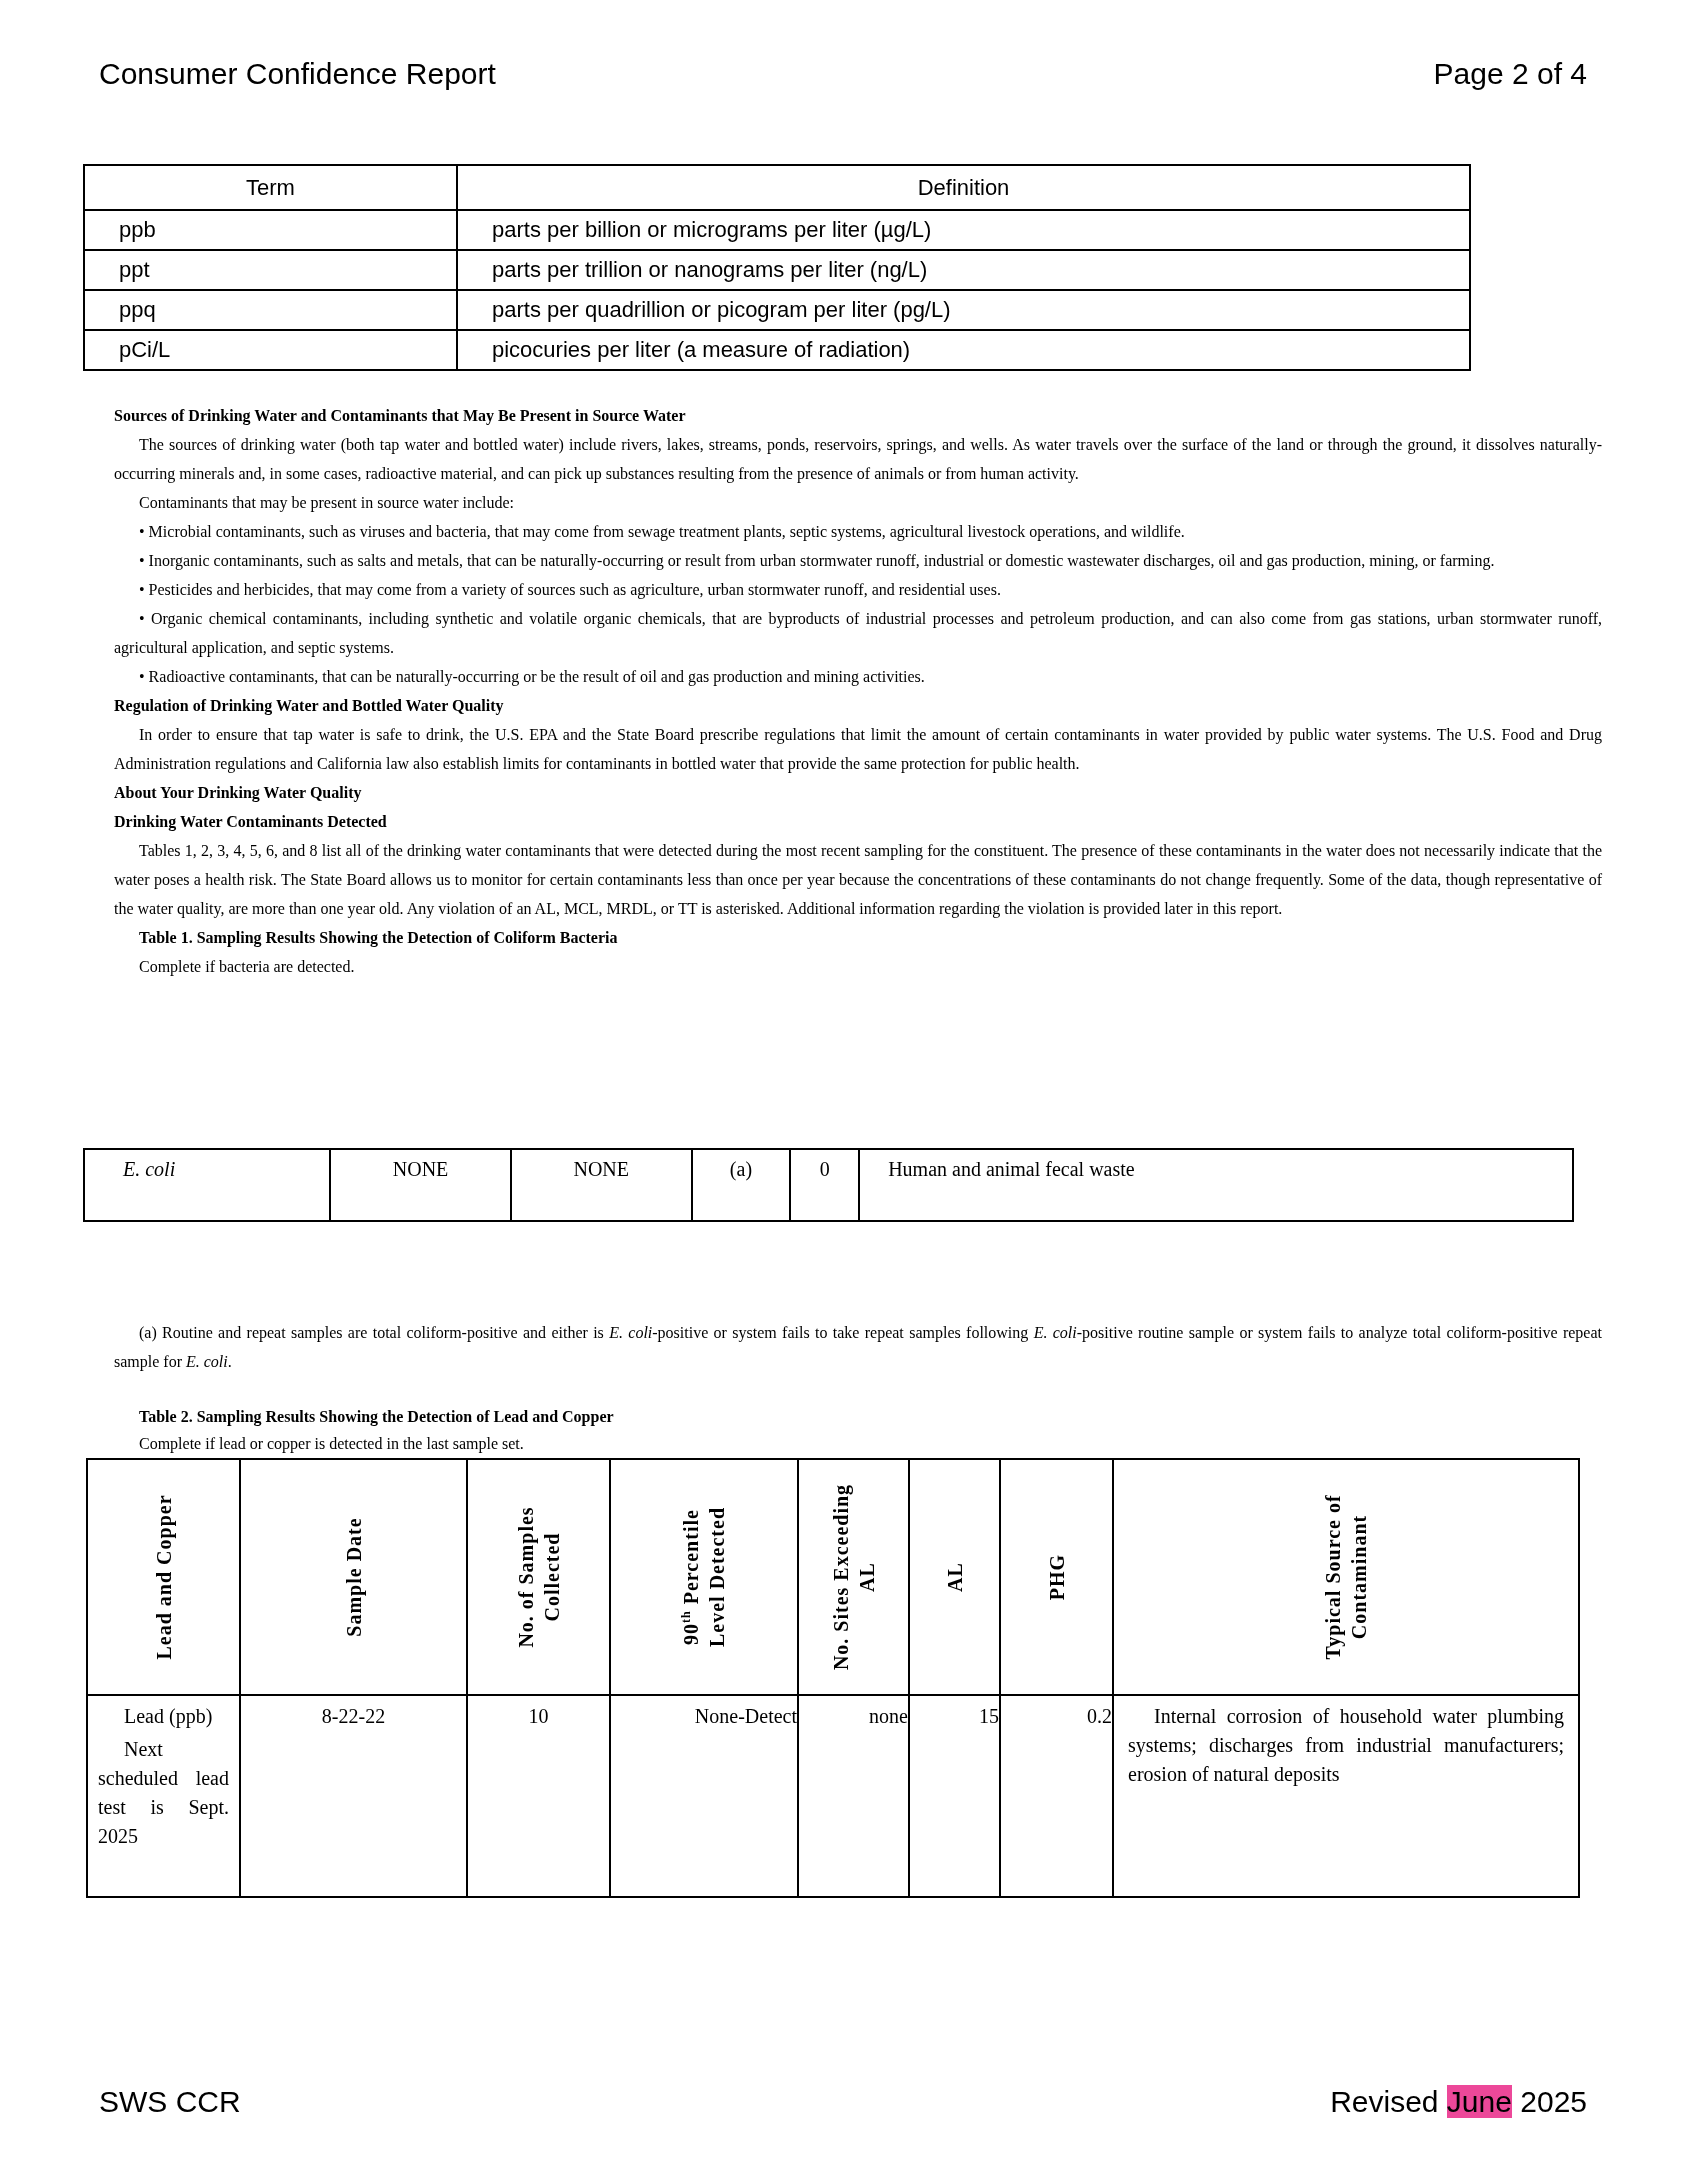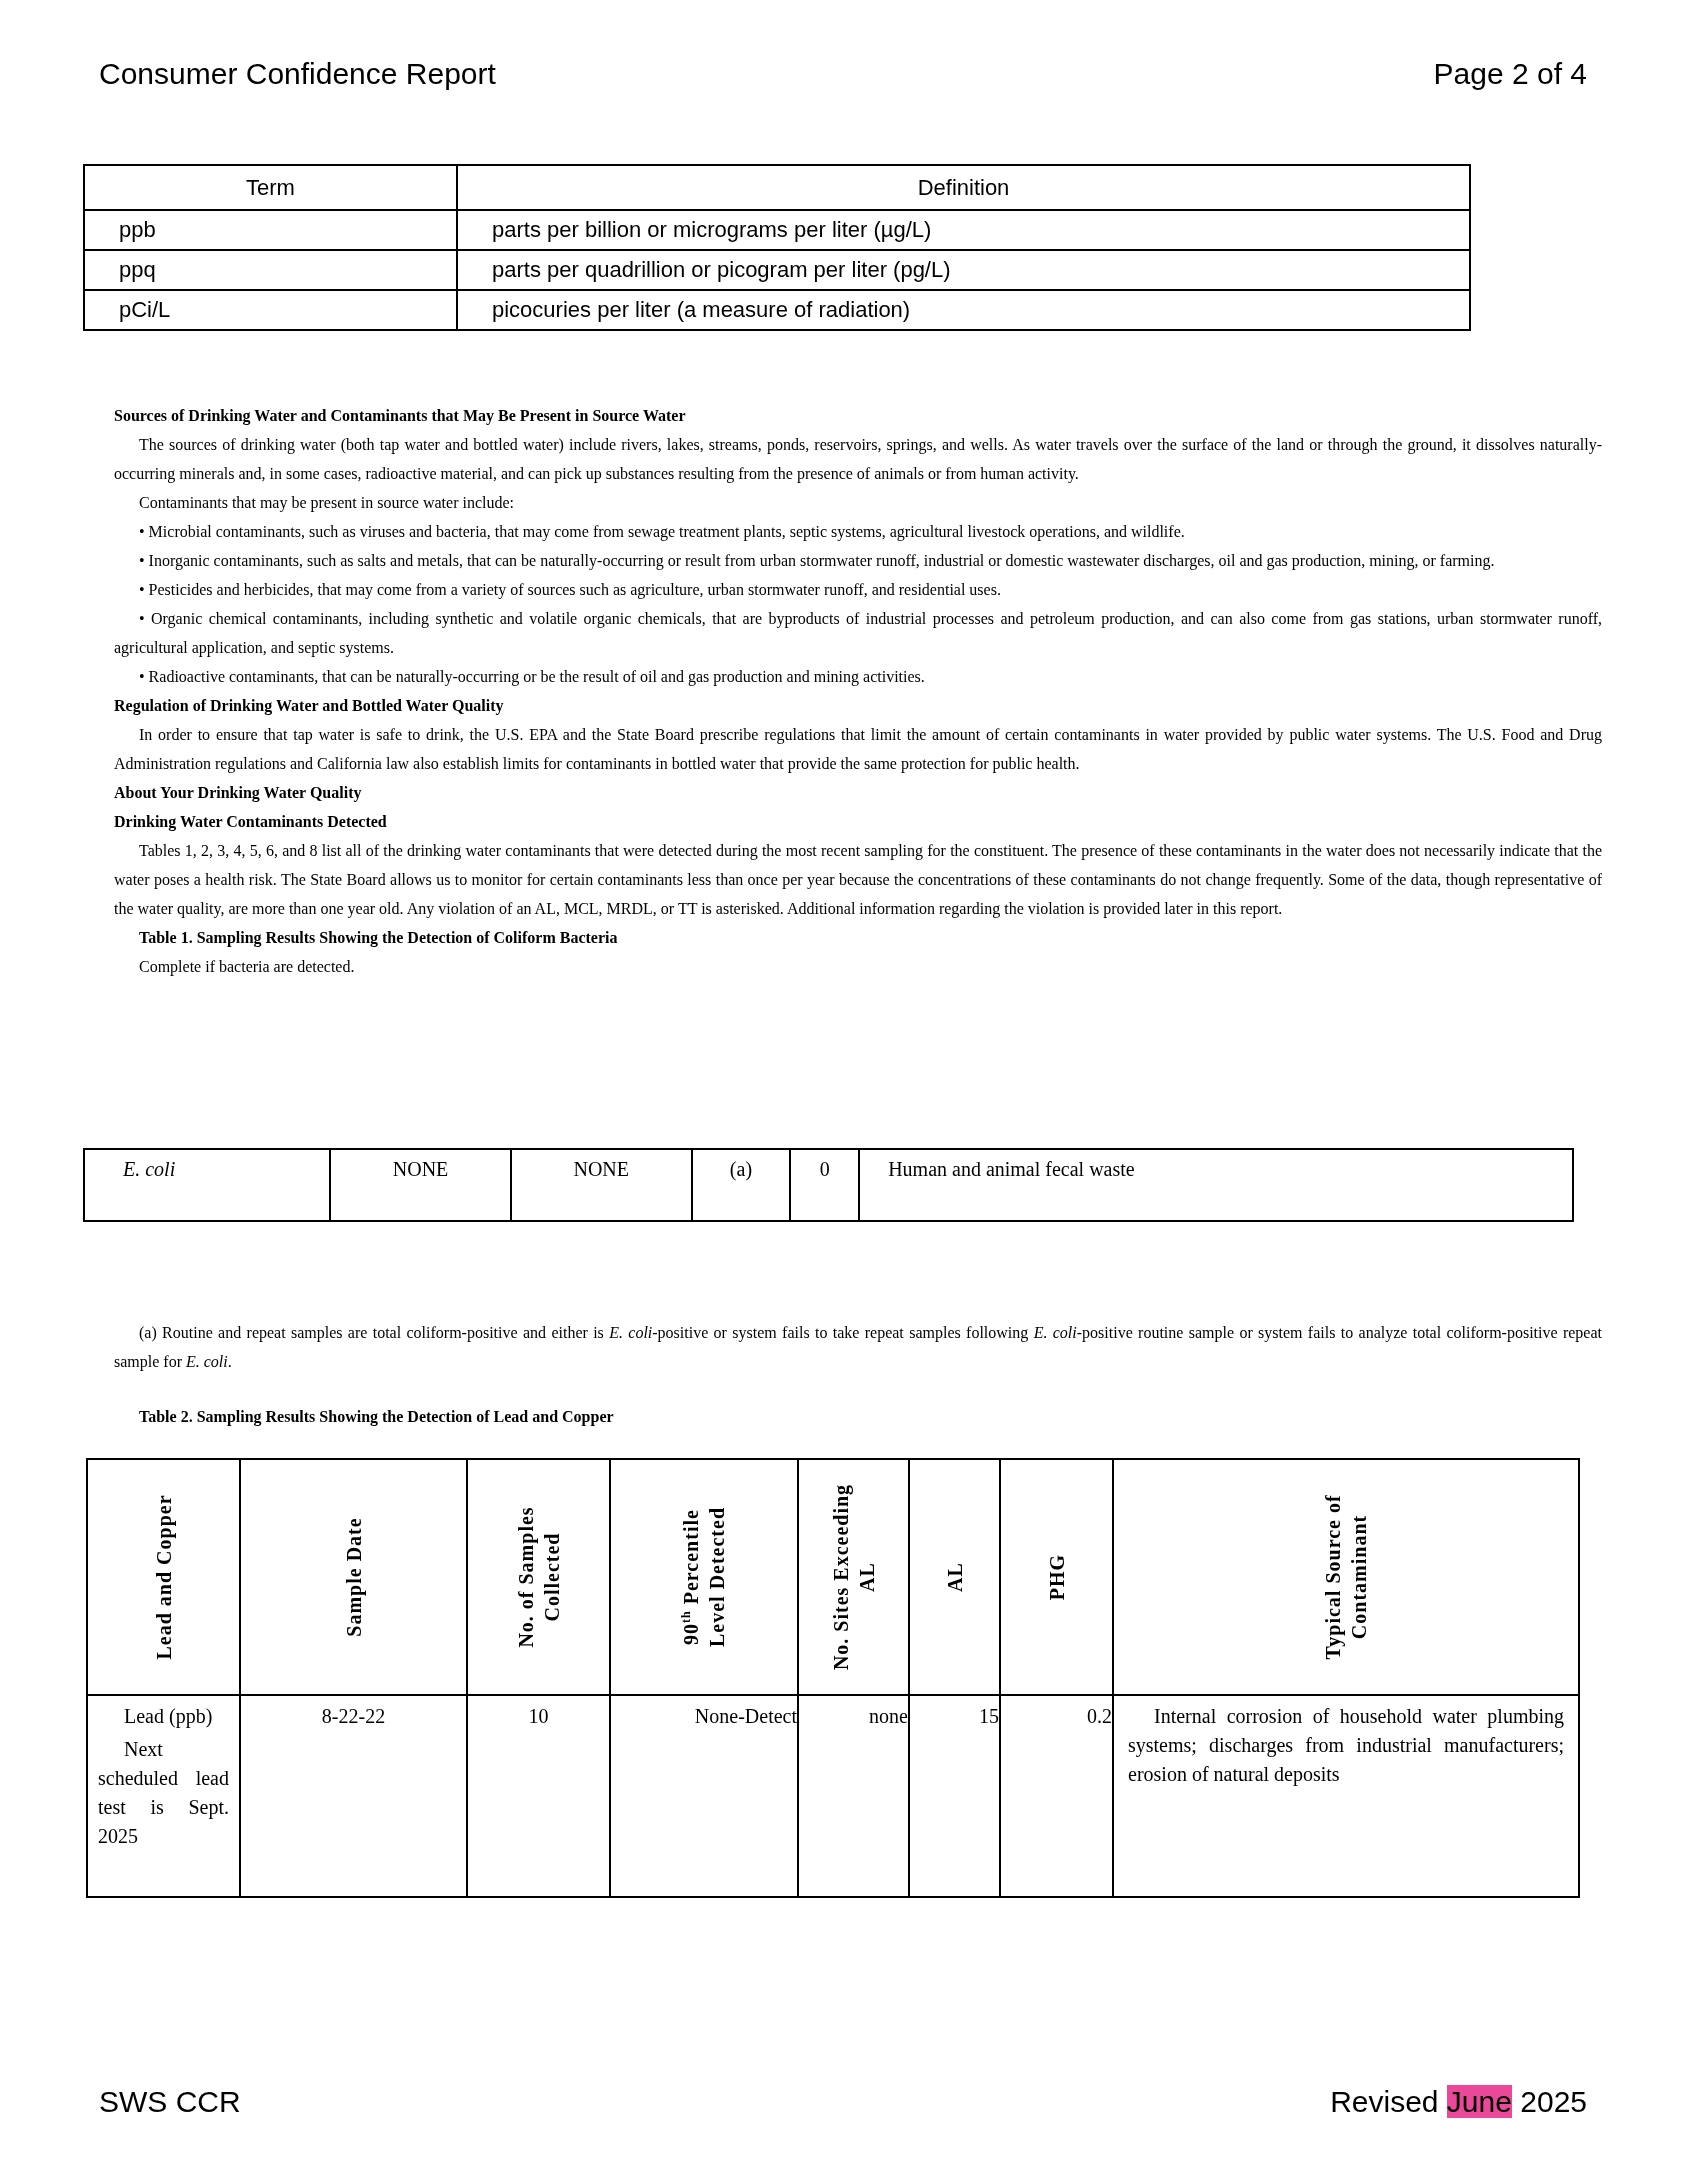--- a/index.html
+++ b/index.html
@@ -52,20 +52,24 @@
   <tbody>
       <tr>
     <th>Term</th>
     <th>Definition</th>
   </tr>
   <tr>
     <td>ppb</td>
     <td>parts per billion or micrograms per liter (µg/L)</td>
   </tr>
   <tr>
+    <td>ppt</td>
+    <td>parts per trillion or nanograms per liter (ng/L)</td>
+  </tr>
+  <tr>
     <td>ppq</td>
     <td>parts per quadrillion or picogram per liter (pg/L)</td>
   </tr>
   <tr>
     <td>pCi/L</td>
     <td>picocuries per liter (a measure of radiation)</td>
   </tr>
 </tbody>
   </table>
 
@@ -101,20 +105,21 @@
   </table>
 
 <div class="body-text serif" style="top:1318px;">
   <p class="ind">
     <span>(a) Routine and repeat samples are total coliform-positive and either is </span><i>E. coli</i><span>-positive or system fails to take repeat samples following </span><i>E. coli</i><span>-positive routine sample or system fails to analyze total coliform-positive repeat sample for </span><i>E. coli</i><span>.</span>
   </p>
 </div>
 
 <div class="body-text serif" style="top:1402px;">
   <p class="h ind">Table 2.  Sampling Results Showing the Detection of Lead and Copper</p>
+  <p class="ind" style="line-height:26px;">Complete if lead or copper is detected in the last sample set.</p>
 </div>
 
 <table id="t2" class="serif">
   <tbody>
       <tr>
     <th style="width:151px;">
           <div class="rot">Lead and Copper</div>
         </th>
     <th style="width:225px;">
           <div class="rot">Sample Date</div>

